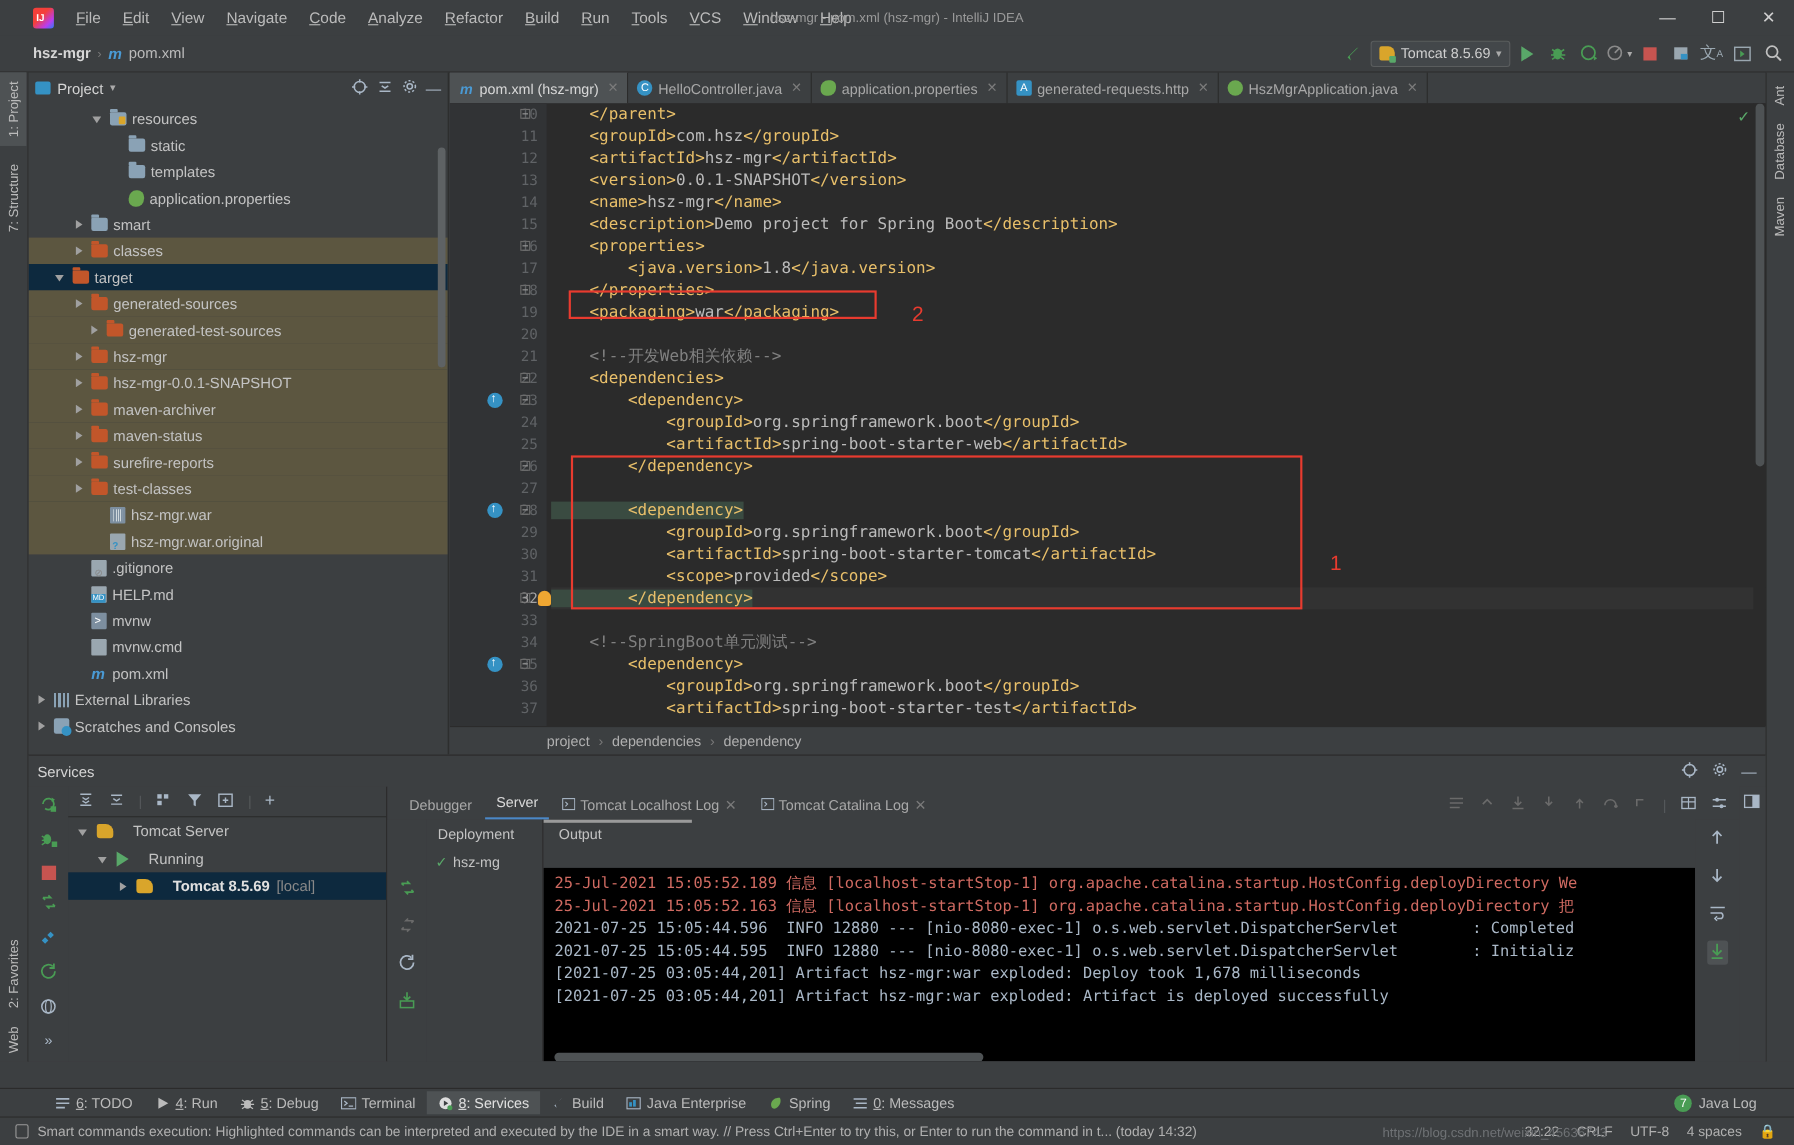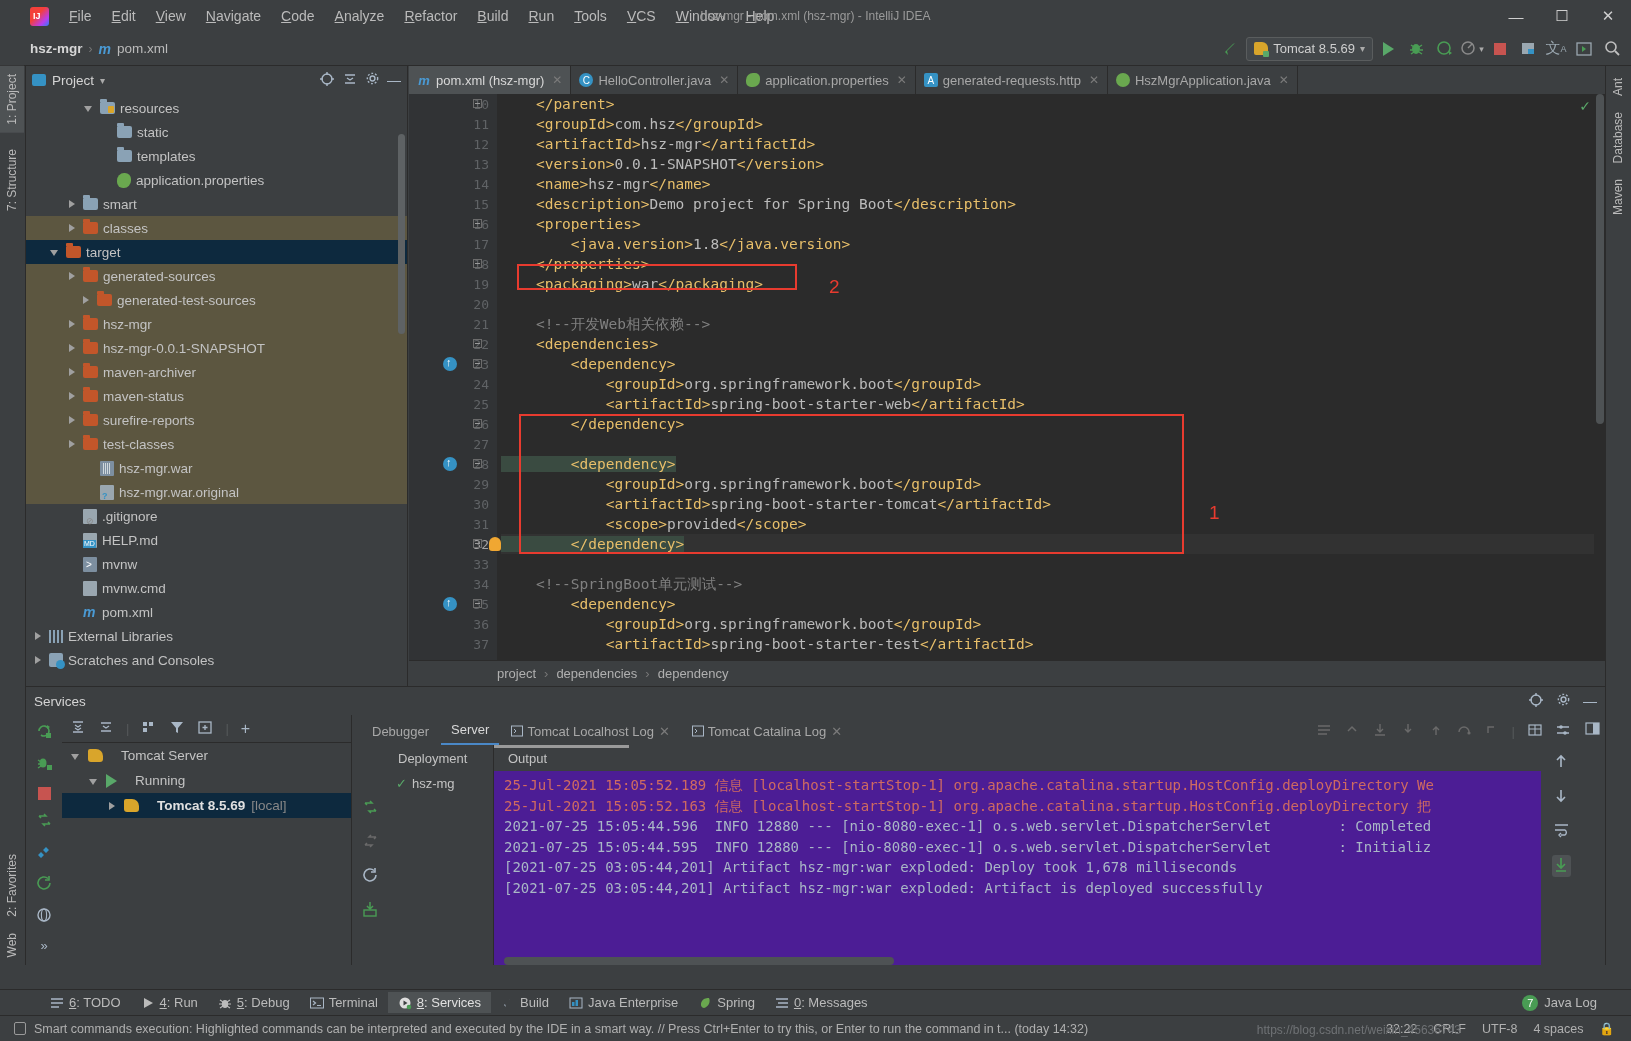--- a/index.html
+++ b/index.html
@@ -138,21 +138,21 @@
   .sv-tab.active{color:#d8d8d8;border-bottom:2px solid #4a88c7;}
   .sv-tab .x{color:#7b7b7b;margin-left:5px;}
   .sv-tabs .icn{margin-left:auto;display:flex;align-items:center;gap:12px;padding:0 10px 4px;color:#a9b7c6;}
   .sv-content{flex:1;display:flex;overflow:hidden;}
   .dep-col{width:106px;flex:none;border-right:1px solid #2b2b2b;background:#3c3f41;display:flex;flex-direction:column;}
   .dep-hdr{height:26px;display:flex;align-items:center;padding-left:10px;font-size:13px;color:#c3c3c3;flex:none;}
   .dep-row{height:24px;display:flex;align-items:center;gap:5px;padding-left:8px;font-size:13px;color:#c3c3c3;white-space:nowrap;overflow:hidden;}
   .out-col{flex:1;display:flex;flex-direction:column;overflow:hidden;}
   .out-hdr{height:26px;display:flex;align-items:center;padding-left:14px;font-size:13px;color:#c3c3c3;flex:none;position:relative;}
   .out-hdr:before{content:"";position:absolute;left:0;top:0;width:135px;height:3px;background:#9a9a9a;}
-  .console{flex:1;background:#4c1d95;position:relative;overflow:hidden;font-family:"DejaVu Sans Mono",monospace;font-size:14px;line-height:20.5px;white-space:pre;padding:4px 0 0 10px;}
+  .console{flex:1;background:#000000;position:relative;overflow:hidden;font-family:"DejaVu Sans Mono",monospace;font-size:14px;line-height:20.5px;white-space:pre;padding:4px 0 0 10px;margin-top:18px;}
   .lg{color:#a9b7c6;} .lg.red{color:#cf6a61;}
   .cons-actcol{width:36px;flex:none;display:flex;flex-direction:column;align-items:center;gap:14px;padding-top:10px;background:#3c3f41;}
   .cons-right{width:40px;flex:none;display:flex;flex-direction:column;align-items:center;gap:14px;padding-top:8px;background:#3c3f41;}
   .hscroll{position:absolute;left:0;bottom:0;height:8px;background:#4e5254;border-radius:4px;}
 
   
   .twbar{position:absolute;left:0;right:0;bottom:26px;height:26px;background:#3c3f41;display:flex;align-items:center;padding-left:40px;gap:0;border-top:1px solid #2b2b2b;}
   .twbtn{display:flex;align-items:center;gap:5px;padding:3px 10px;font-size:13px;color:#bbbbbb;white-space:nowrap;}
   .twbtn.active{background:#4e5254;color:#e0e0e0;}
   .twbtn u{text-decoration:underline;}

